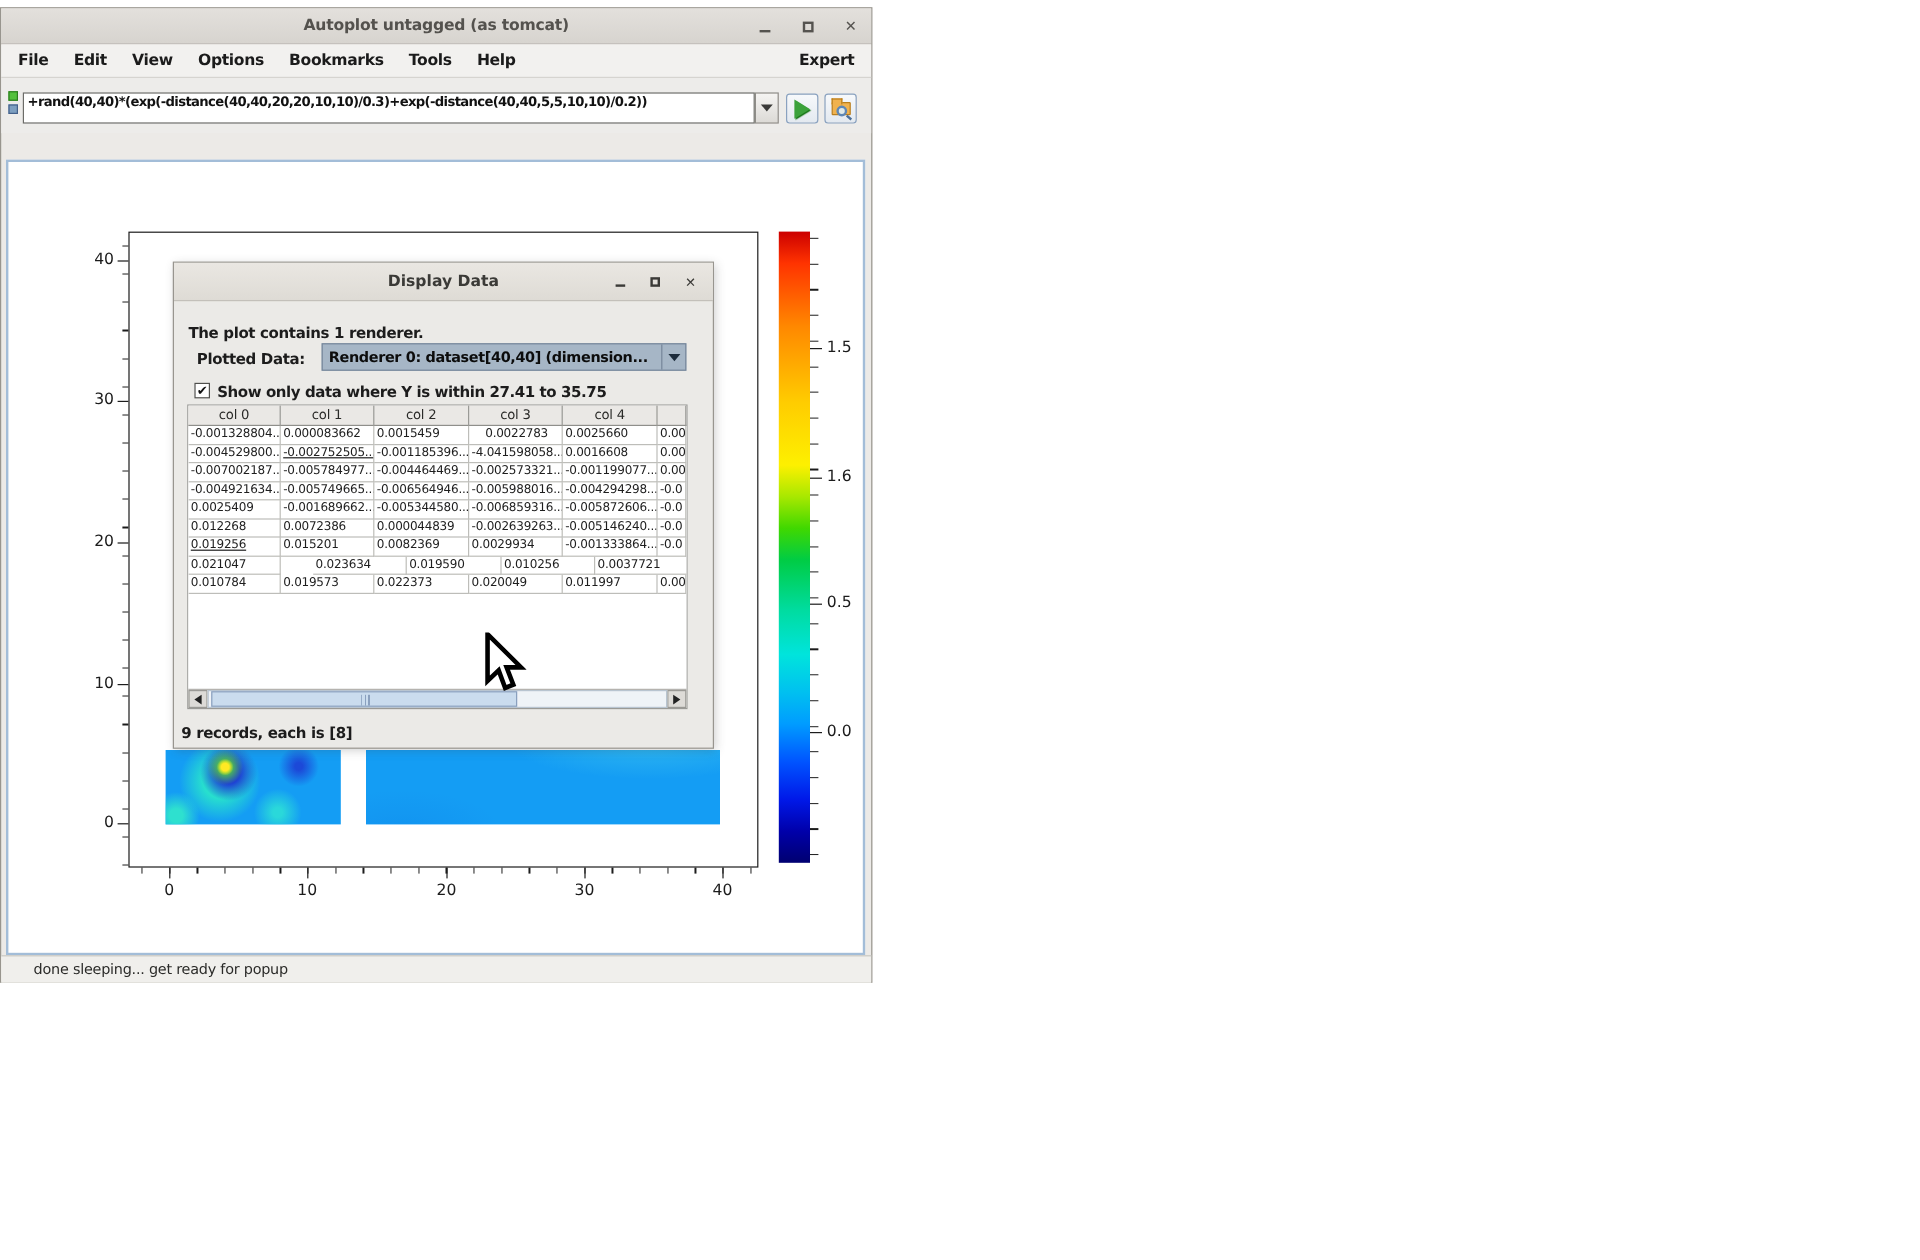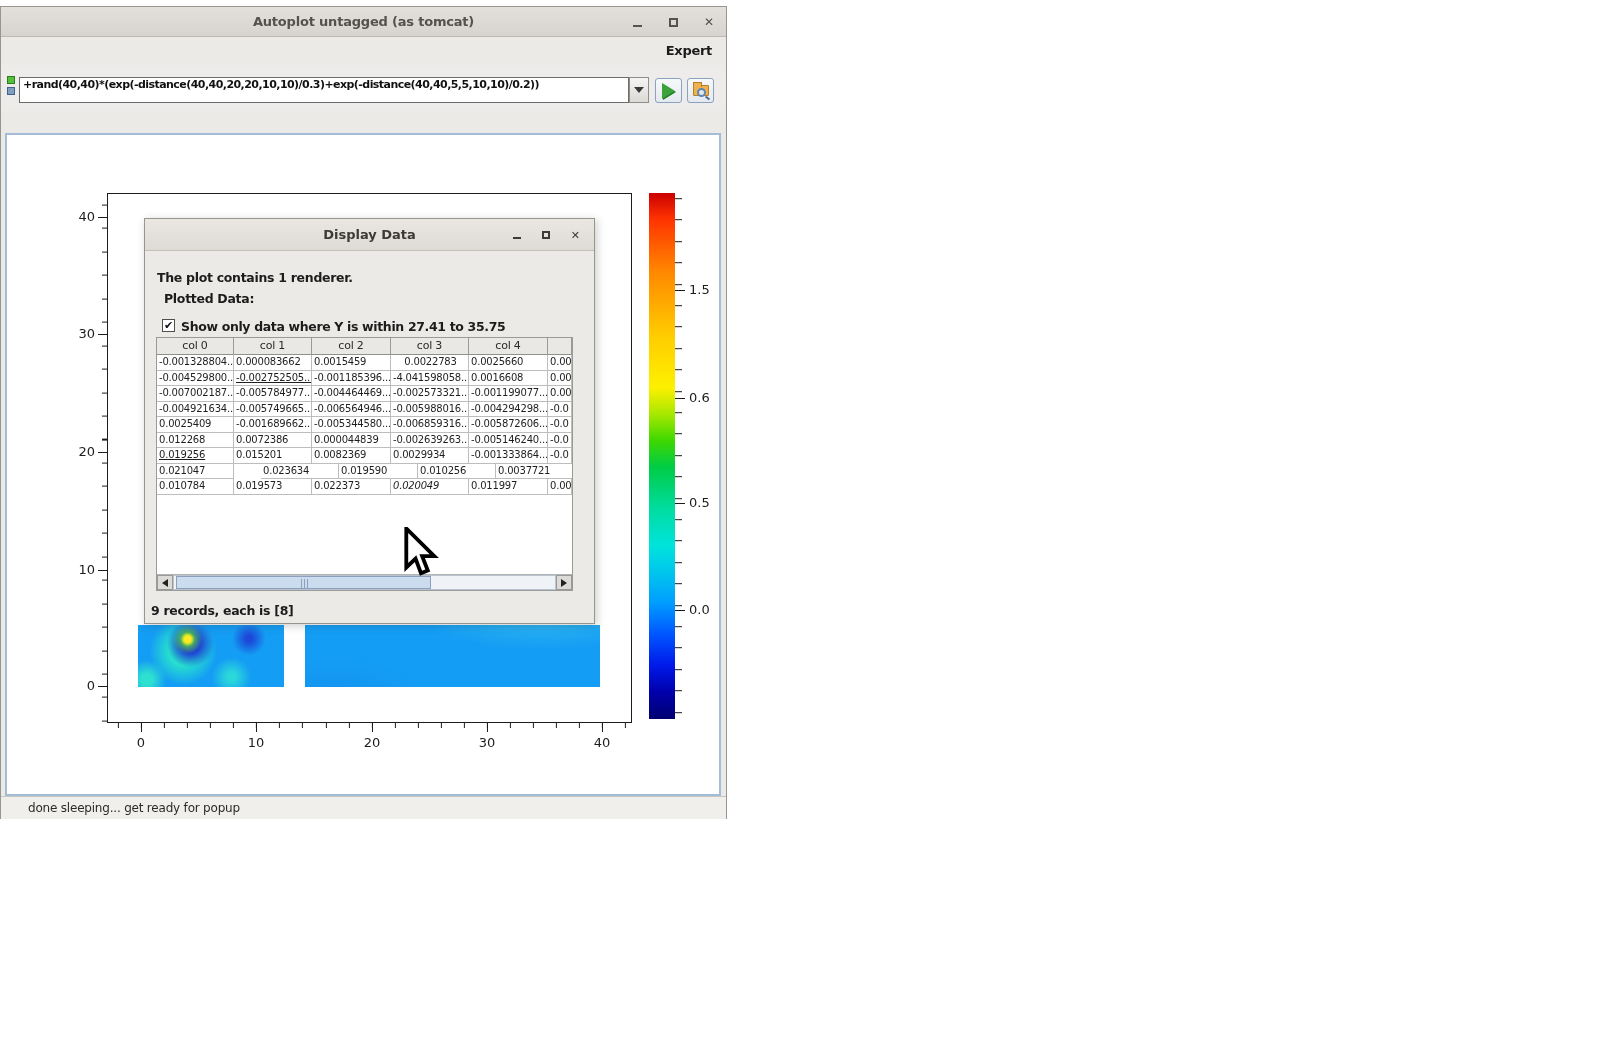--- a/index.html
+++ b/index.html
@@ -158,20 +158,29 @@
       <div class="wbtn">
           <div class="glyph-min"></div>
         </div>
       <div class="wbtn">
           <div class="glyph-max"></div>
         </div>
       <div class="wbtn">✕</div>
     </div>
   </div>
 
+  <div id="menubar">
+      <div class="menu-item">File</div>
+      <div class="menu-item">Edit</div>
+      <div class="menu-item">View</div>
+      <div class="menu-item">Options</div>
+      <div class="menu-item">Bookmarks</div>
+      <div class="menu-item">Tools</div>
+      <div class="menu-item">Help</div>
+    </div>
   <div id="menu-right" class="menu-item">Expert</div>
 
   <div id="uri-row">
     <div id="conn-icon">
         <div class="sq1"></div>
         <div class="sq2"></div>
       </div>
     <div id="uri-field">+rand(40,40)*(exp(-distance(40,40,20,20,10,10)/0.3)+exp(-distance(40,40,5,5,10,10)/0.2))</div>
     <div id="uri-drop">
         <div class="tri-down"></div>
@@ -212,21 +221,21 @@
         <div class="axis-label ylab" style="left: 58px; top: 191px; width: 30px;">30</div>
         <div class="tickmark" style="left: 91px; top: 317px; width: 9px; height: 1px;"></div>
         <div class="axis-label ylab" style="left: 58px; top: 309px; width: 30px;">20</div>
         <div class="tickmark" style="left: 91px; top: 435px; width: 9px; height: 1px;"></div>
         <div class="axis-label ylab" style="left: 58px; top: 427px; width: 30px;">10</div>
         <div class="tickmark" style="left: 91px; top: 551px; width: 9px; height: 1px;"></div>
         <div class="axis-label ylab" style="left: 58px; top: 543px; width: 30px;">0</div>
         <div class="tickmark" style="left: 668px; top: 155px; width: 10px; height: 1px;"></div>
         <div class="axis-label cblab" style="top: 147px;">1.5</div>
         <div class="tickmark" style="left: 668px; top: 263px; width: 10px; height: 1px;"></div>
-        <div class="axis-label cblab" style="top: 255px;">0.6</div>
+        <div class="axis-label cblab" style="top: 255px;">1.6</div>
         <div class="tickmark" style="left: 668px; top: 368px; width: 10px; height: 1px;"></div>
         <div class="axis-label cblab" style="top: 360px;">0.5</div>
         <div class="tickmark" style="left: 668px; top: 475px; width: 10px; height: 1px;"></div>
         <div class="axis-label cblab" style="top: 467px;">0.0</div>
       </div>
 
     <div id="dialog">
       <div id="dlg-titlebar">
         <div class="title">Display Data</div>
         <div id="dlg-btns">
@@ -234,20 +243,26 @@
               <div class="dglyph-min"></div>
             </div>
           <div class="dbtn">
               <div class="dglyph-max"></div>
             </div>
           <div class="dbtn">✕</div>
         </div>
       </div>
       <div class="dlg-text" style="left:12px; top:51px;">The plot contains 1 renderer.</div>
       <div class="dlg-text" style="left:19px; top:72px;">Plotted Data:</div>
+      <div id="combo">
+        <div class="value">Renderer 0: dataset[40,40] (dimension...</div>
+        <div class="arrow-seg">
+            <div class="tri-down"></div>
+          </div>
+      </div>
       <div id="dlg-check">✔</div>
       <div class="dlg-text" style="left:36px; top:100px; letter-spacing:-0.35px;">Show only data where Y is within 27.41 to 35.75</div>
 
       <div id="table-panel">
         <div id="tbl-head">
             <div class="th" style="width: 77px;">col 0</div>
             <div class="th" style="width: 78px;">col 1</div>
             <div class="th" style="width: 79px;">col 2</div>
             <div class="th" style="width: 78px;">col 3</div>
             <div class="th" style="width: 79px;">col 4</div>
@@ -315,21 +330,21 @@
               <div class="td" style="width: 78px; margin-left: 27px;">0.023634</div>
               <div class="td" style="width: 79px;">0.019590</div>
               <div class="td" style="width: 78px;">0.010256</div>
               <div class="td" style="width: 79px;">0.0037721</div>
               <div class="td" style="width: 24px;">-0.0</div>
             </div>
             <div class="tr">
               <div class="td" style="width: 77px;">0.010784</div>
               <div class="td" style="width: 78px;">0.019573</div>
               <div class="td" style="width: 79px;">0.022373</div>
-              <div class="td" style="width: 78px; font-style: italic;">0.020049</div>
+              <div class="td" style="width: 78px;">0.020049</div>
               <div class="td" style="width: 79px;">0.011997</div>
               <div class="td" style="width: 24px;">0.00</div>
             </div>
           </div>
         <div id="hscroll">
           <div class="scr-btn">
               <div class="tri-left"></div>
             </div>
           <div id="scr-track">
             <div id="scr-thumb">

